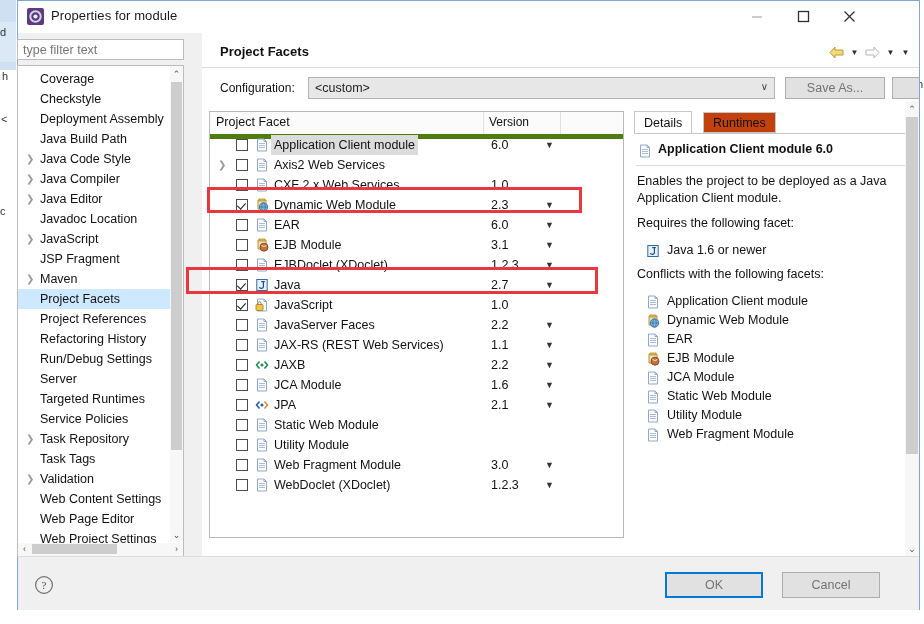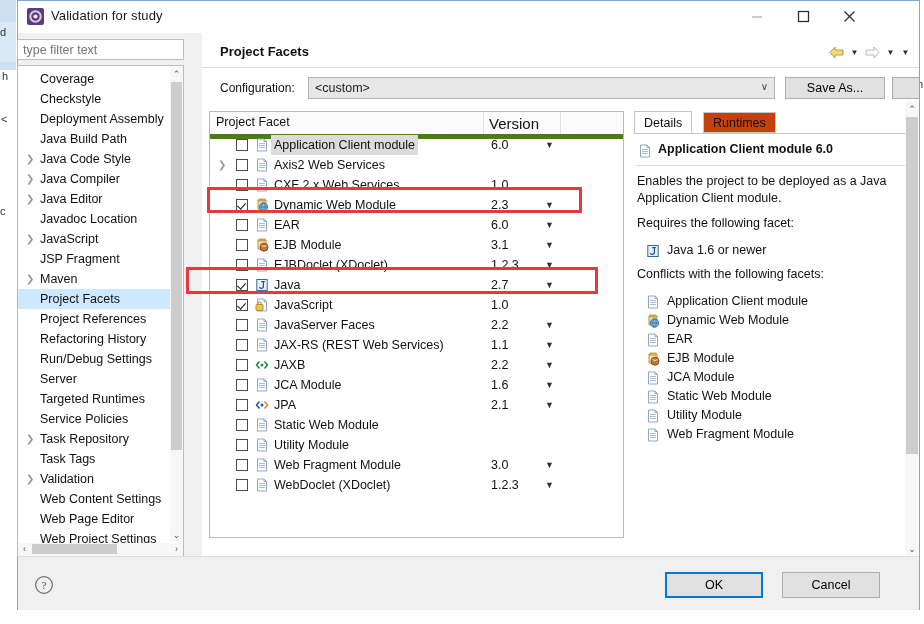--- a/index.html
+++ b/index.html
@@ -106,36 +106,36 @@
   .cfg-row{position:absolute;left:18px;top:44px;width:699px;height:24px;}
   .cfg-label{position:absolute;left:0;top:4px;font-size:12px;color:#111;}
   .cfg-combo{
     position:absolute;left:88px;top:0;width:467px;height:22px;
     background:#e7e7e7;border:1px solid #b4b4b4;box-sizing:border-box;
   }
   .cfg-combo .val{position:absolute;left:6px;top:3px;font-size:12.5px;color:#222;}
   .cfg-combo .cv{position:absolute;right:6px;top:3px;font-size:10px;color:#444;}
   .btn{
     background:#e1e1e1;border:1px solid #adadad;box-sizing:border-box;
-    font-family:"Liberation Sans", sans-serif;font-size:12.5px;color:#000000;
+    font-family:"Liberation Sans", sans-serif;font-size:12.5px;color:#737373;
     display:flex;align-items:center;justify-content:center;
   }
   .save-as{position:absolute;left:565px;top:0;width:100px;height:22px;}
   .btn-clip{position:absolute;left:672px;top:0;width:27px;height:22px;overflow:hidden;}
   .btn-clip .btn{width:60px;height:22px;}
 
   
   .facet-table{
     position:absolute;left:7px;top:78px;width:415px;height:427px;
     background:#ffffff;border:1px solid #b9b9b9;box-sizing:border-box;overflow:hidden;
   }
   .fh{position:absolute;left:0;top:0;width:413px;height:22px;background:#fbfbfb;
     border-bottom:5px solid #4d7c0f;text-align:right;}
   .fh-c1{position:absolute;left:6px;top:3px;font-size:12.5px;color:#111;}
-  .fh-c2{position:absolute;left:279px;top:3px;font-size:15px;color:#111;}
+  .fh-c2{position:absolute;left:279px;top:3px;font-size:12px;color:#111;}
   .fh-div{position:absolute;top:0;width:1px;height:22px;background:#e0e0e0;}
   .frow{position:absolute;left:0;width:413px;height:20px;}
   .f-arrow{position:absolute;left:8px;top:0;height:20px;line-height:20px;font-size:10px;color:#9a9a9a;}
   .chk{
     position:absolute;left:26px;top:4px;width:12px;height:12px;
     background:#fff;border:1px solid #4c4c4c;box-sizing:border-box;
   }
   .chk.on::after{
     content:"";position:absolute;left:2px;top:1px;width:4px;height:7px;
     border:solid #1a1a1a;border-width:0 1.6px 1.6px 0;transform:rotate(42deg);
@@ -215,21 +215,21 @@
   <div class="dialog">
 
     <div class="titlebar">
       <span class="title-icon">
         <svg width="17" height="17" viewBox="0 0 17 17">
           <rect x="0" y="0" width="17" height="17" rx="2" fill="#5b3a7e"></rect>
           <circle cx="8.5" cy="8.5" r="5.2" fill="none" stroke="#d8cfe6" stroke-width="2"></circle>
           <circle cx="8.5" cy="8.5" r="2.1" fill="#efeaf5"></circle>
         </svg>
       </span>
-      <span class="title-text">Validation for study</span>
+      <span class="title-text">Properties for module</span>
       <div class="win-btn wb-min">
         <svg width="12" height="12" viewBox="0 0 12 12">
             <line x1="1" y1="6" x2="11" y2="6" stroke="#9a9a9a" stroke-width="1"></line>
           </svg>
       </div>
       <div class="win-btn wb-max">
         <svg width="13" height="13" viewBox="0 0 13 13">
             <rect x="1.5" y="1.5" width="10" height="10" fill="none" stroke="#303030" stroke-width="1.3"></rect>
           </svg>
       </div>

